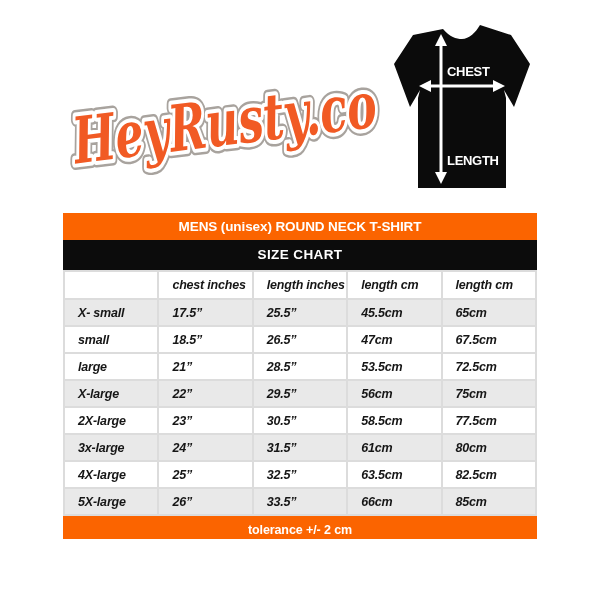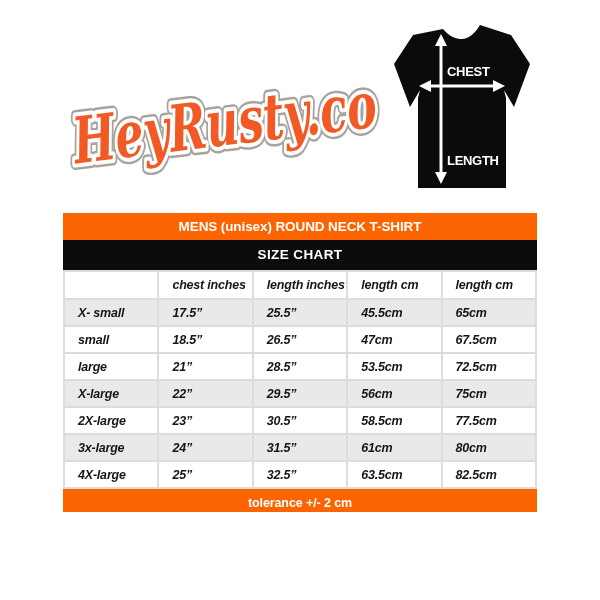--- a/index.html
+++ b/index.html
@@ -157,19 +157,26 @@
           <td>61cm</td>
           <td>80cm</td>
         </tr>
         <tr class="plain">
           <td>4X-large</td>
           <td>25”</td>
           <td>32.5”</td>
           <td>63.5cm</td>
           <td>82.5cm</td>
         </tr>
+        <tr class="alt">
+          <td>5X-large</td>
+          <td>26”</td>
+          <td>33.5”</td>
+          <td>66cm</td>
+          <td>85cm</td>
+        </tr>
       </tbody>
     </table>
 
     <div class="bar orange footer">tolerance +/- 2 cm</div>
   </div>
 
 </div>
 
 </body></html>

